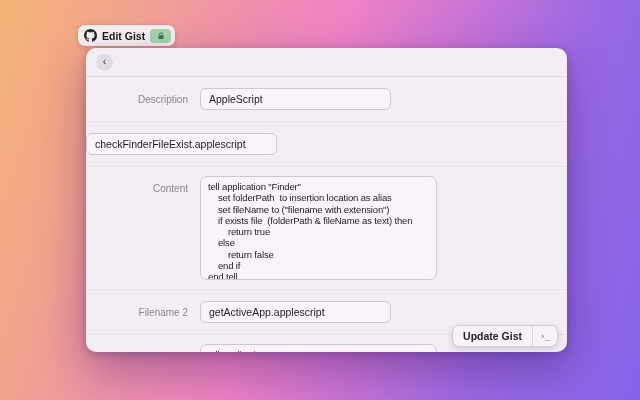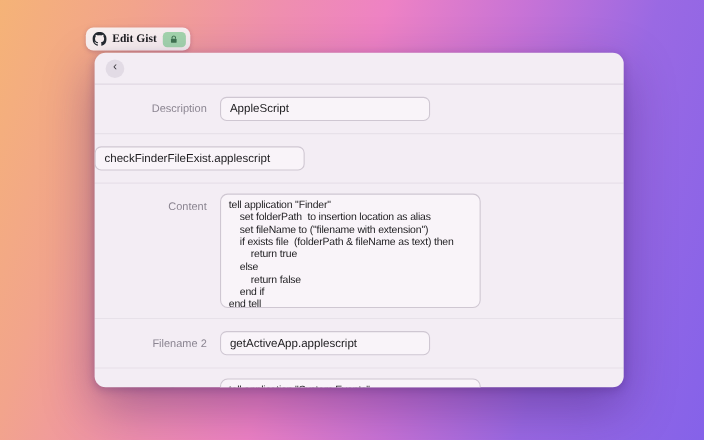--- a/index.html
+++ b/index.html
@@ -16,21 +16,21 @@
   .badge {
     position: absolute; left: 78px; top: 25px; height: 21px;
     background: rgba(250, 246, 249, 0.92);
     border-radius: 7px;
     display: flex; align-items: center; gap: 5px;
     padding: 0 4px 0 6px;
     box-shadow: 0 1px 4px rgba(80,30,90,0.25);
   }
   .badge .gh-icon { width: 13px; height: 13px; display: flex; }
   .badge .gh-icon svg { width: 13px; height: 13px; fill: #24292f; }
-  .badge .badge-title { font-size: 10.5px; font-weight: bold; color: #1b1b1d; white-space: nowrap; font-family: Liberation Serif, serif; }
+  .badge .badge-title { font-size: 10.5px; font-weight: bold; color: #1b1b1d; white-space: nowrap; }
   .badge .lock-chip {
     width: 21px; height: 14px; border-radius: 4px;
     background: #a3d5ad;
     display: flex; align-items: center; justify-content: center;
   }
   .badge .lock-chip svg { width: 8px; height: 8px; }
 
   
   .window {
     position: absolute; left: 86px; top: 48px; width: 481px; height: 304px;
@@ -171,14 +171,18 @@
     </div>
 
     <div class="row row-area no-line">
       <div class="label">Content</div>
       <textarea class="area clipped" wrap="off" spellcheck="false" style="">tell application "System Events"
      set activeApp to name of current application</textarea>
     </div>
 
   </div>
 
+  <div class="action-btn">
+    <span class="action-label">Update Gist</span>
+    <span class="action-key">›_</span>
+  </div>
 
 </div>
 
 </body></html>

